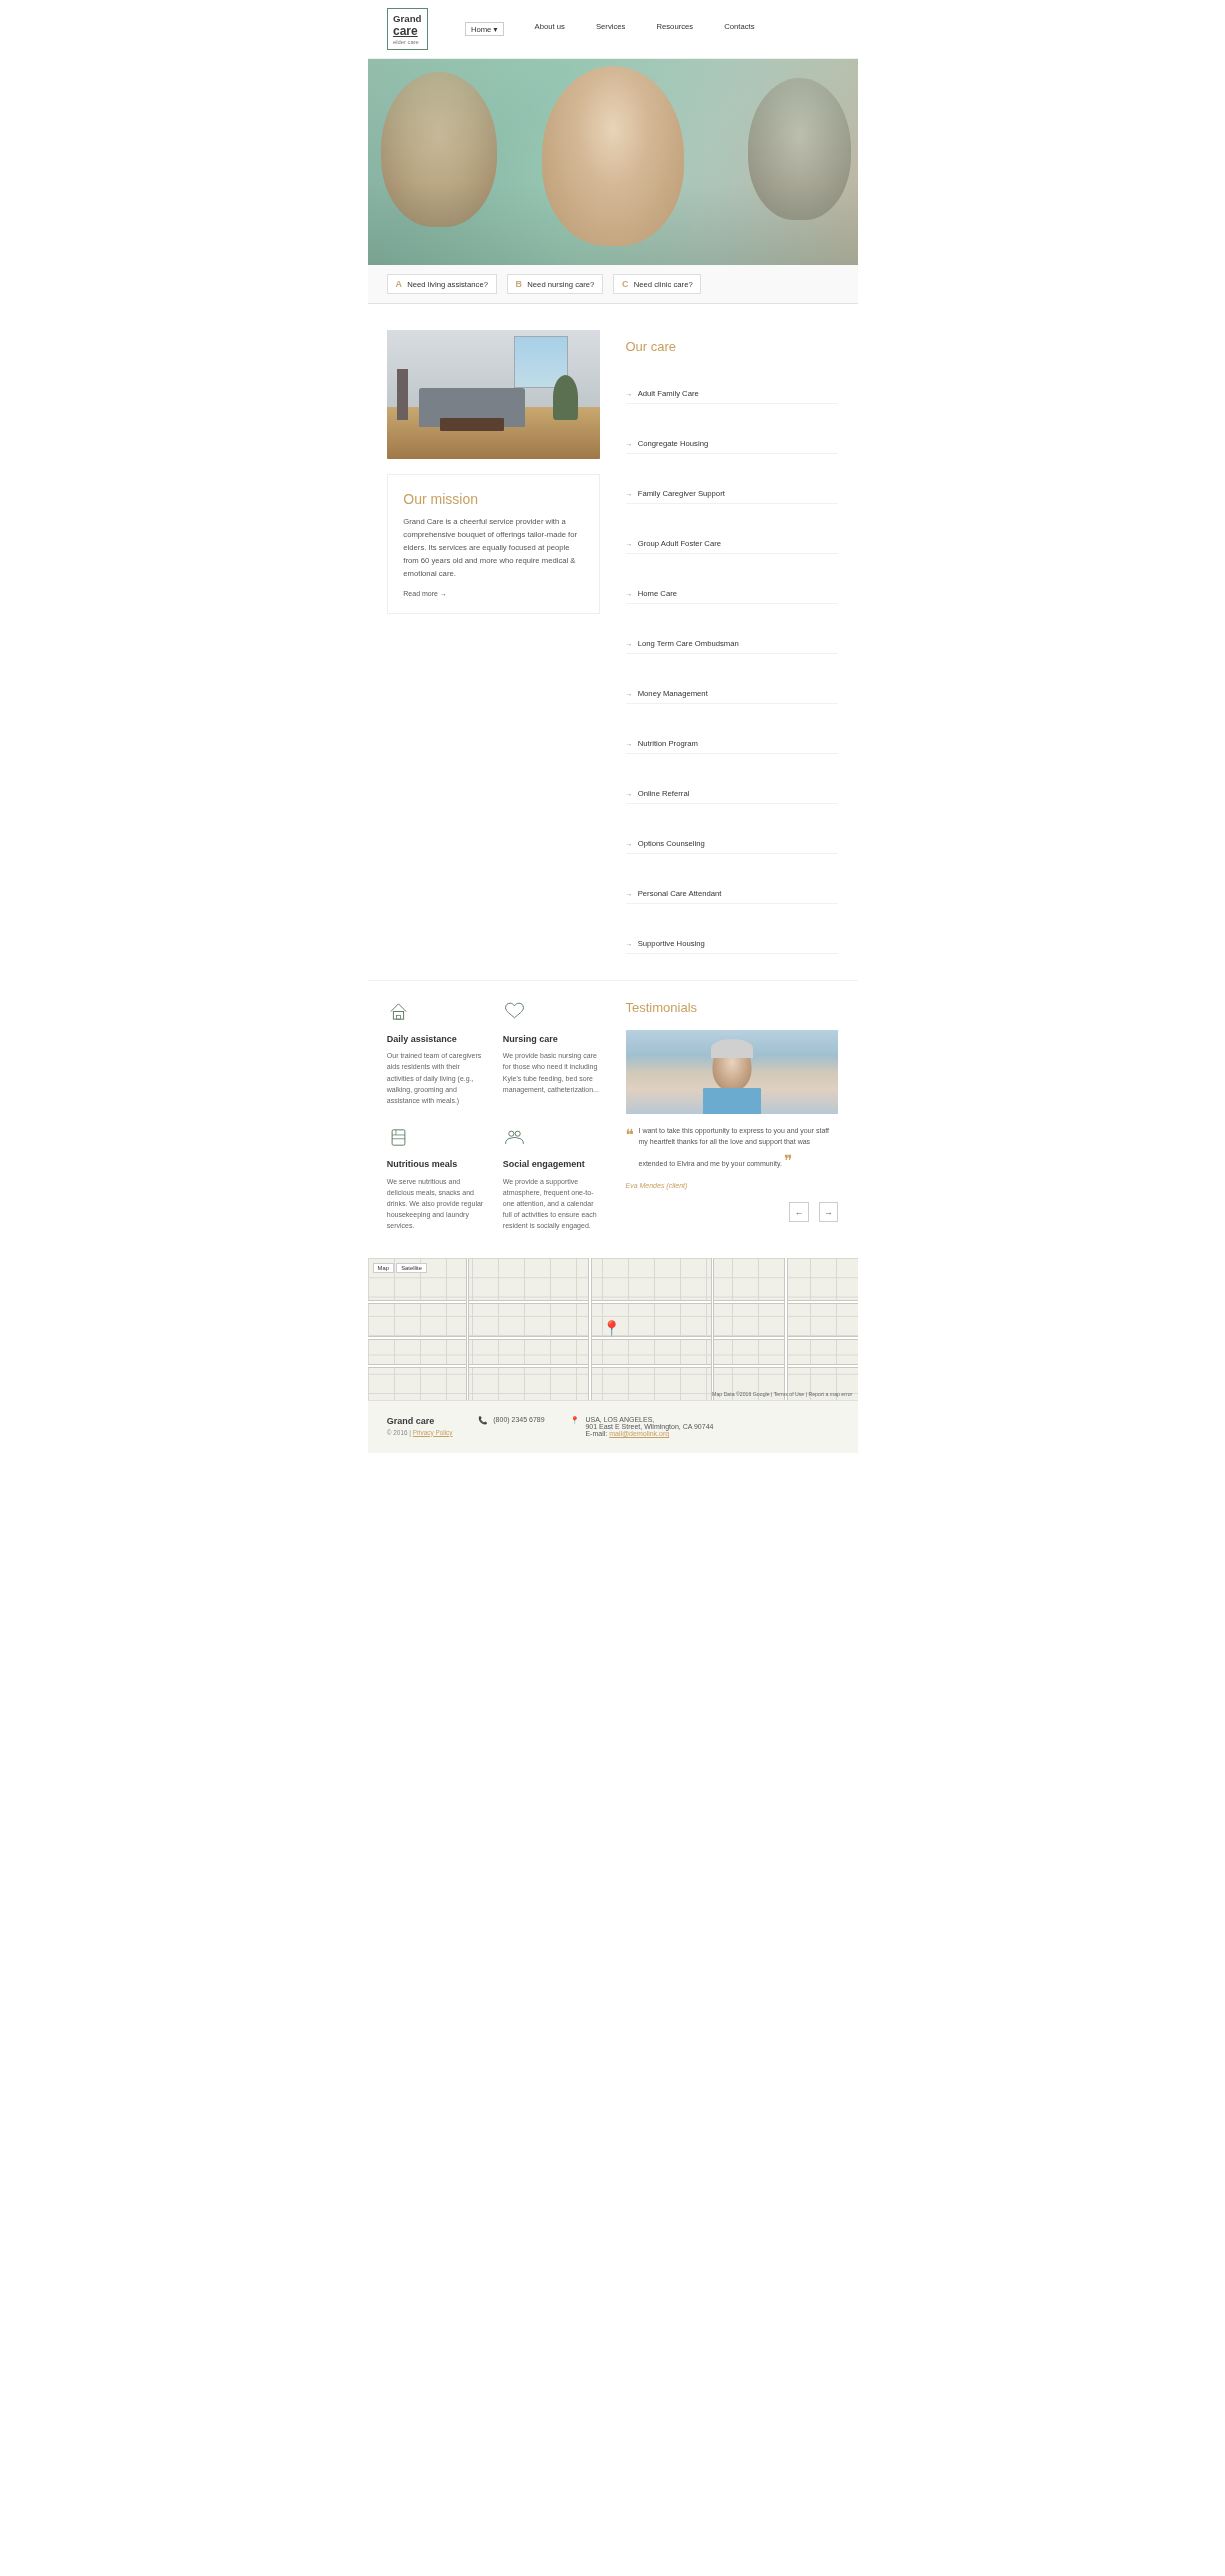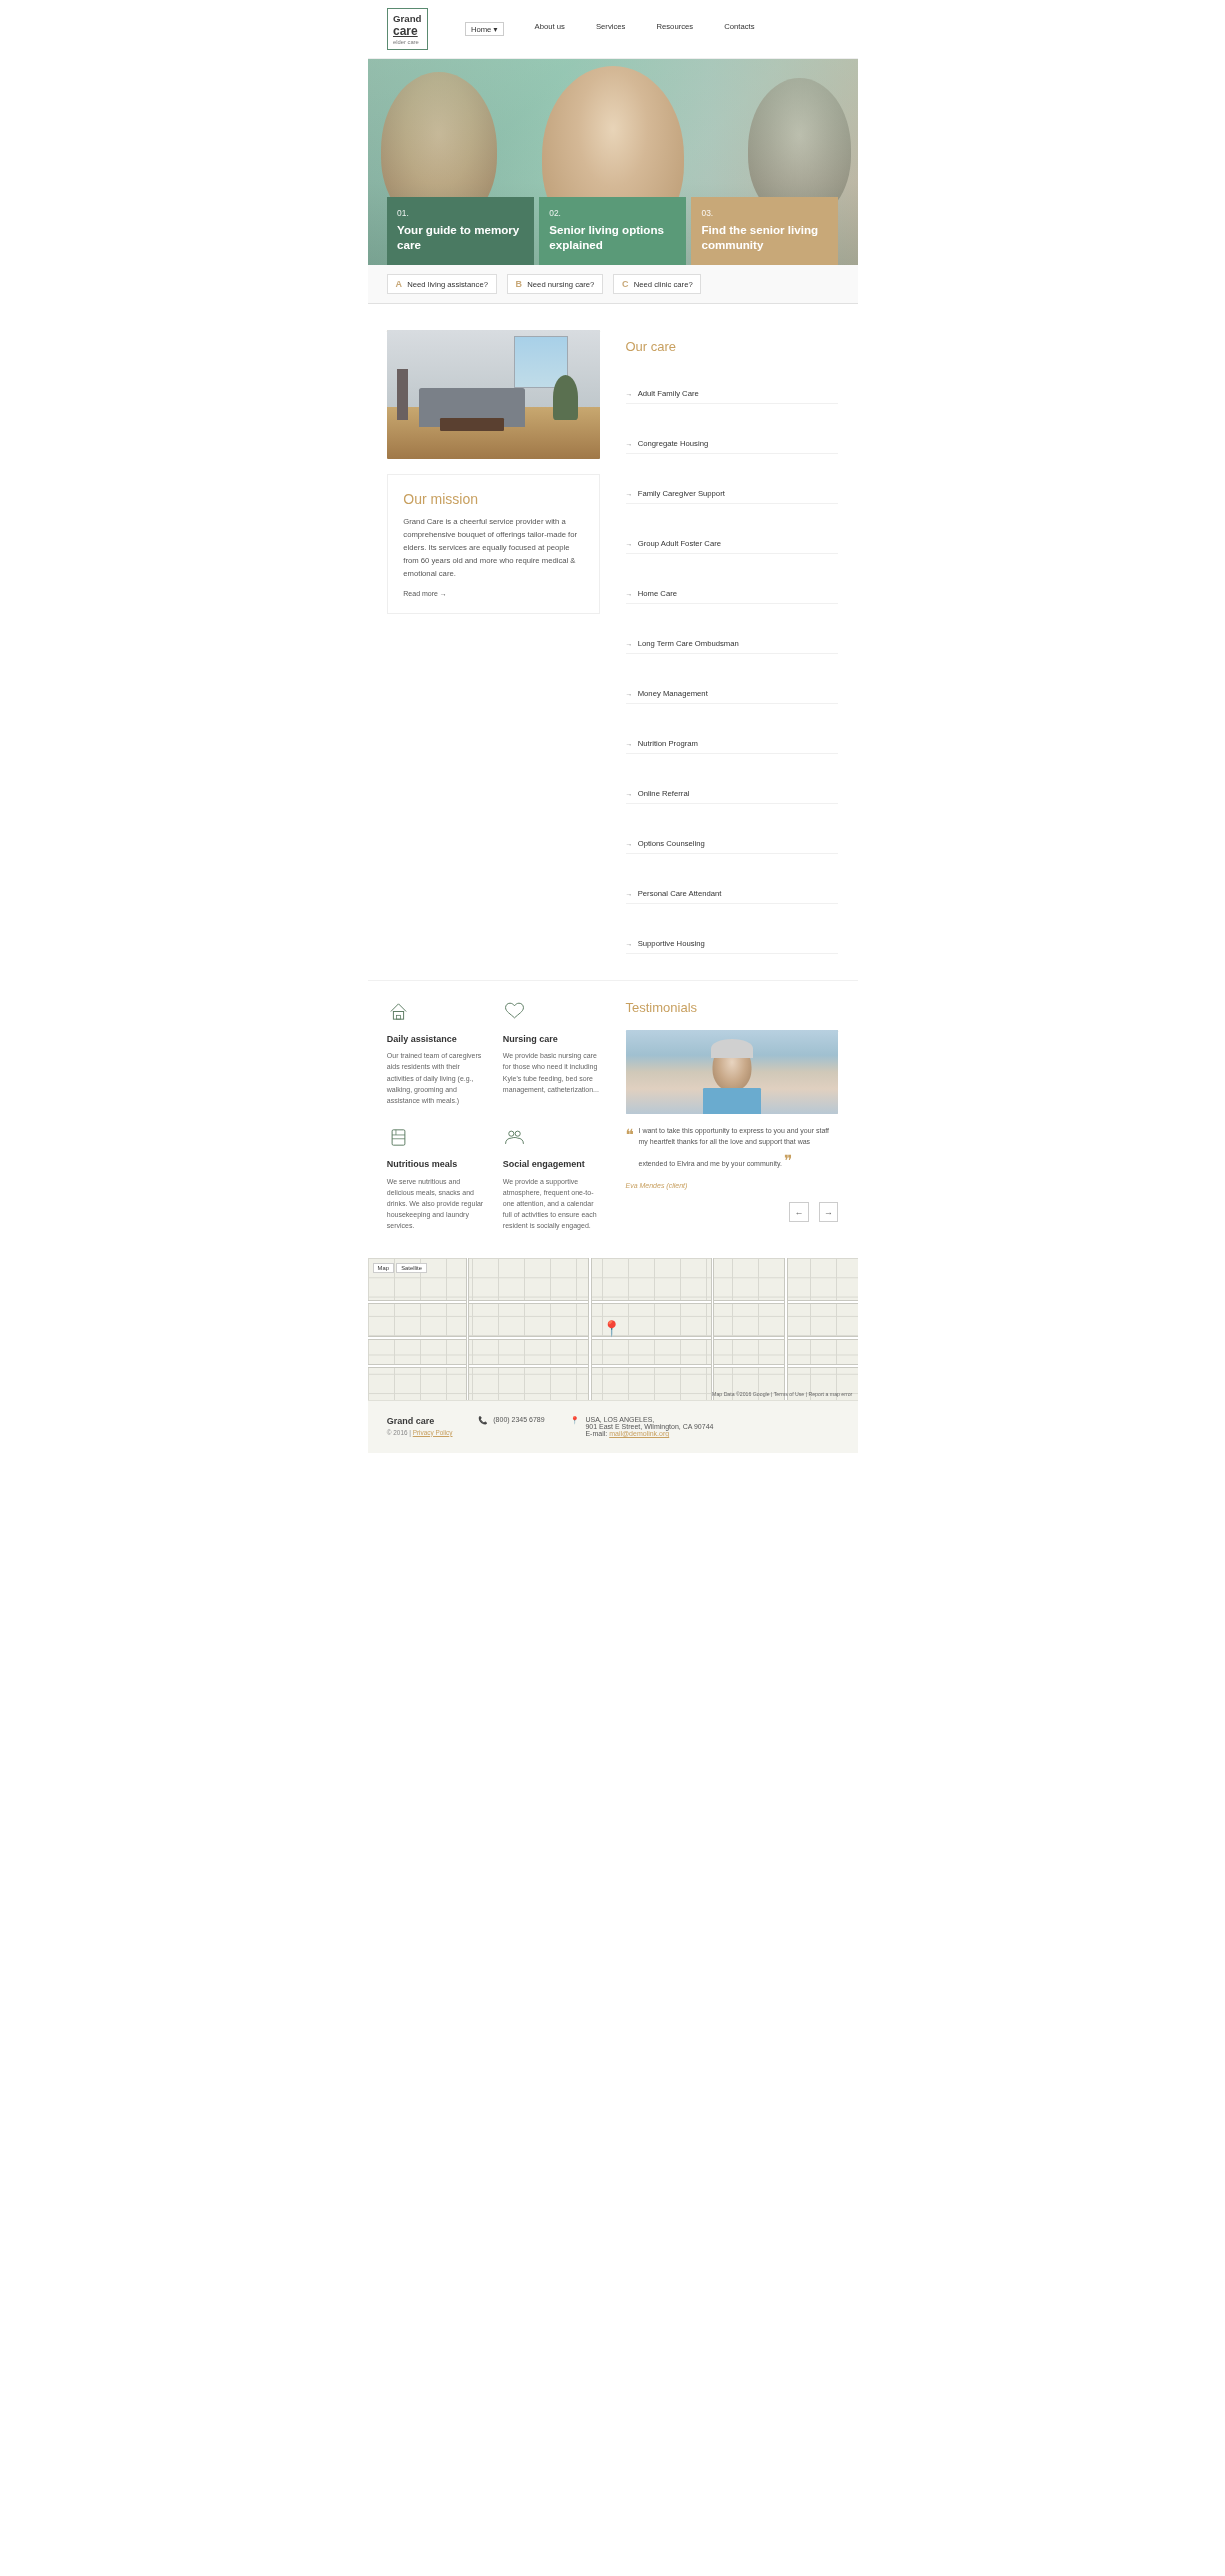--- a/index.html
+++ b/index.html
@@ -343,34 +343,20 @@
   </div>
 </nav>
 
 <section class="hero">
   <div class="hero-bg"></div>
 
   <div class="face-left"></div>
   <div class="face-center"></div>
   <div class="face-right"></div>
   <div class="hero-overlay"></div>
-  <div class="hero-cards">
-    <div class="hero-card hero-card-1">
-      <div class="hero-card-num">01.</div>
-      <div class="hero-card-title">Your guide to memory care</div>
-    </div>
-    <div class="hero-card hero-card-2">
-      <div class="hero-card-num">02.</div>
-      <div class="hero-card-title">Senior living options explained</div>
-    </div>
-    <div class="hero-card hero-card-3">
-      <div class="hero-card-num">03.</div>
-      <div class="hero-card-title">Find the senior living community</div>
-    </div>
-  </div>
 </section>
 
 <div class="tabs-bar">
   <div class="tab-item">
     <span class="tab-letter">A</span>
     <span>Need living assistance?</span>
   </div>
   <div class="tab-item">
     <span class="tab-letter">B</span>
     <span>Need nursing care?</span>

